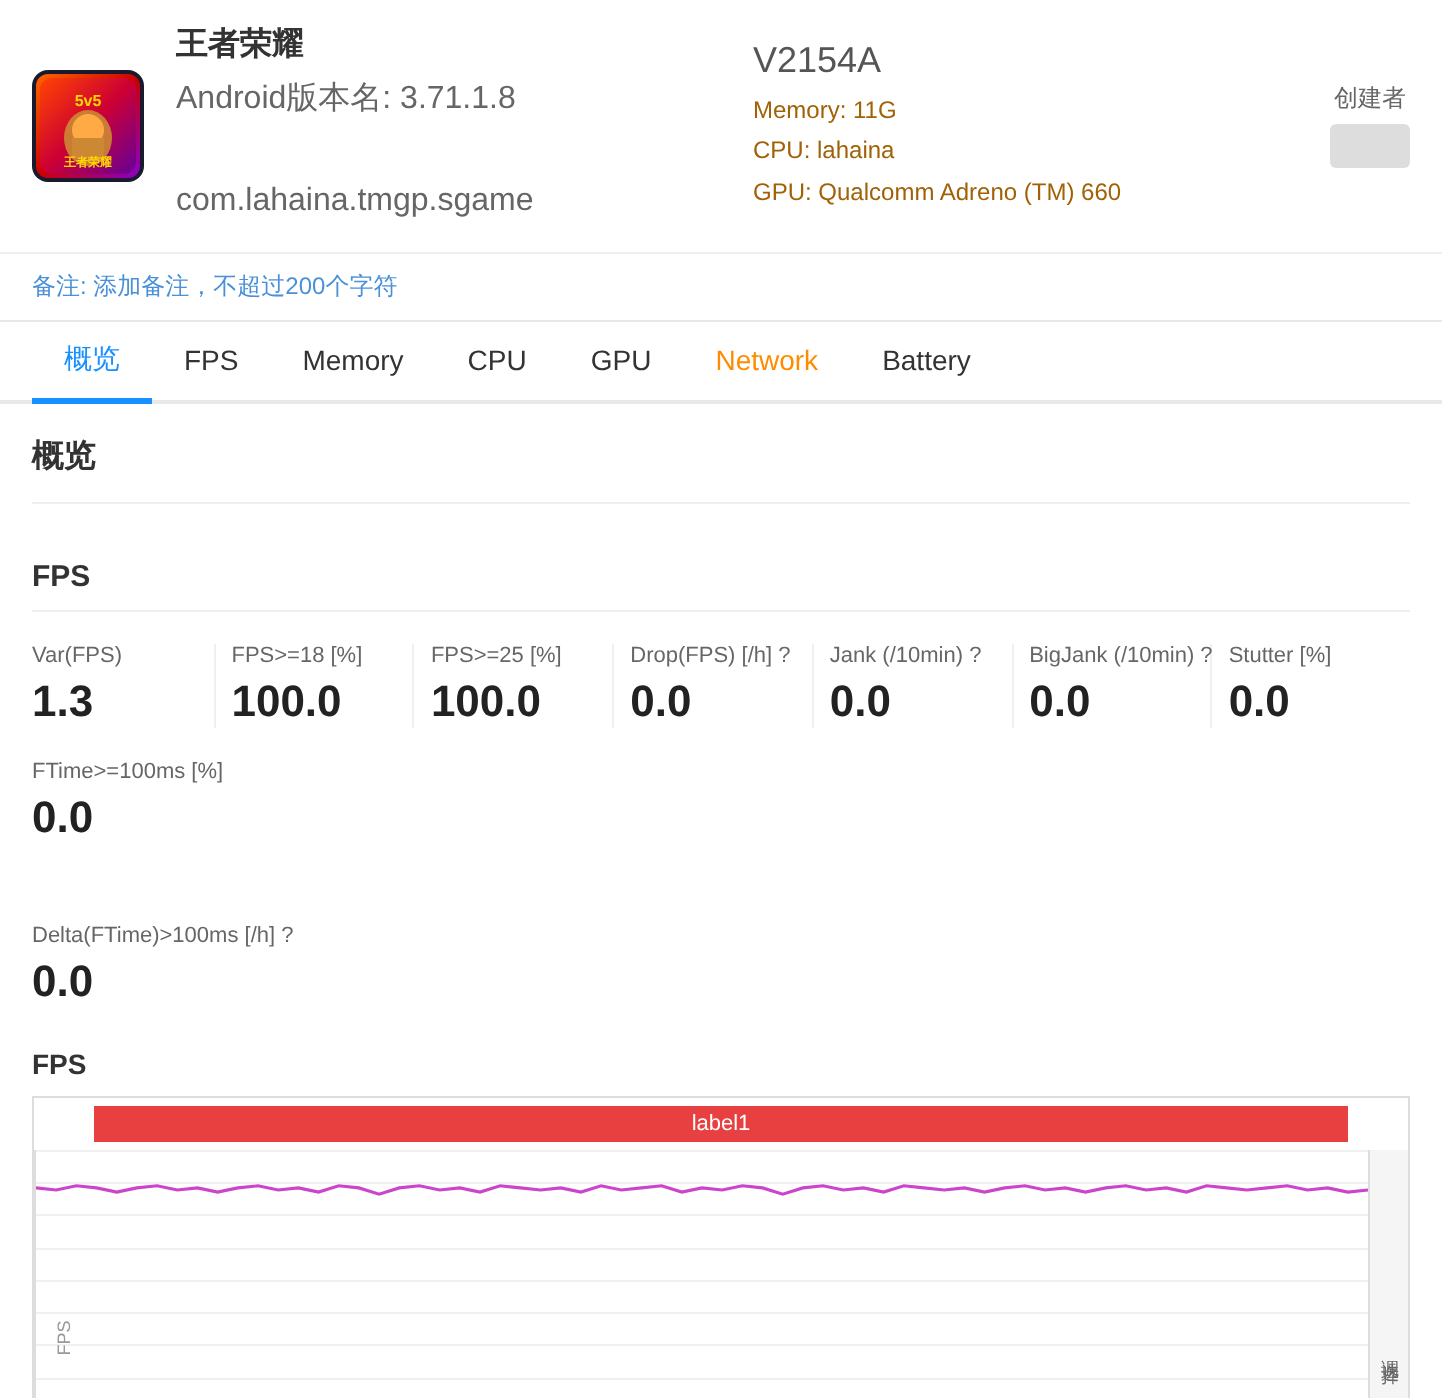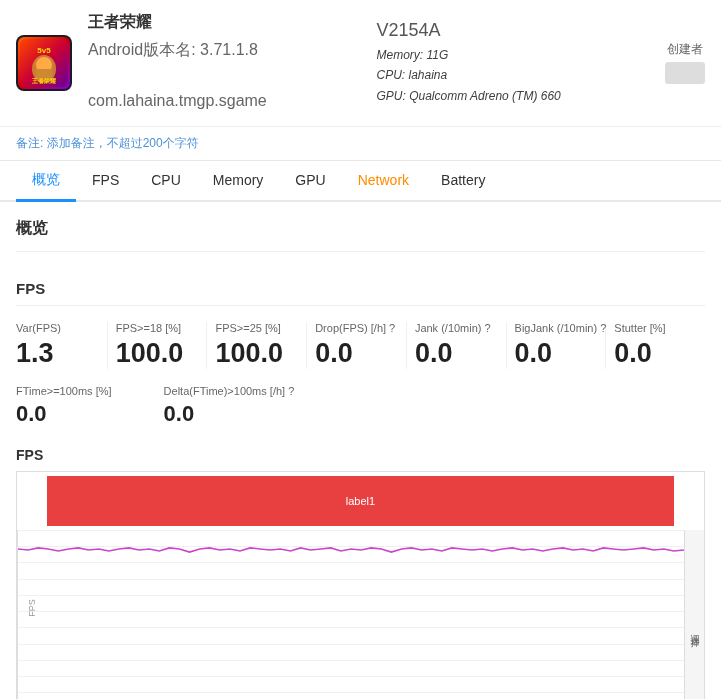--- a/index.html
+++ b/index.html
@@ -6,21 +6,21 @@
     body { font-family: Arial, sans-serif; font-size: 13px; color: #333; background: #fff; width: 721px; }
     
     .header { padding: 12px 16px; display: flex; align-items: center; gap: 16px; border-bottom: 1px solid #eee; }
     .app-icon { width: 56px; height: 56px; background: #1a1a2e; border-radius: 8px; overflow: hidden; display: flex; align-items: center; justify-content: center; flex-shrink: 0; }
     .app-icon-inner { width: 52px; height: 52px; background: linear-gradient(135deg, #ff6600, #cc0000, #8800cc); border-radius: 6px; display: flex; align-items: center; justify-content: center; color: #ffd700; font-size: 9px; font-weight: bold; }
     .app-info { flex: 1; }
     .app-name { font-size: 16px; font-weight: bold; color: #333; margin-bottom: 4px; }
     .app-version { color: #666; font-size: 16px; line-height: 1.6; }
     .device-info { text-align: left; flex: 1; }
     .device-id { font-size: 18px; color: #555; font-weight: 500; margin-bottom: 4px; }
-    .device-detail { font-size: 12px; color: #404040; line-height: 1.7; font-style: italic; }
+    .device-detail { font-size: 12px; color: #a16207; line-height: 1.7; }
     .creator-section { text-align: center; color: #666; font-size: 12px; }
     .creator-avatar { width: 40px; height: 22px; background: #ddd; border-radius: 3px; margin: 4px auto 0; }
     
     .notes { padding: 8px 16px; font-size: 12px; color: #4a90d9; border-bottom: 1px solid #e8e8e8; }
     
     .tabs { display: flex; align-items: center; padding: 0 16px; border-bottom: 2px solid #e8e8e8; gap: 0; }
     .tab { padding: 10px 16px; font-size: 14px; cursor: pointer; color: #333; border-bottom: 3px solid transparent; margin-bottom: -2px; }
     .tab.active { color: #1890ff; border-bottom-color: #1890ff; font-weight: 500; }
     .tab.orange { color: #ff8c00; }
     
@@ -28,24 +28,24 @@
     .section-title { font-size: 16px; font-weight: bold; color: #333; margin-bottom: 20px; padding-bottom: 12px; border-bottom: 1px solid #eee; }
     
     .fps-section { margin-bottom: 20px; }
     .fps-title { font-size: 15px; font-weight: bold; color: #333; margin-bottom: 16px; padding: 8px 0; border-bottom: 1px solid #eee; }
     
     .metrics-row { display: flex; align-items: flex-end; gap: 0; margin-bottom: 16px; flex-wrap: wrap; }
     .metric-item { flex: 1; min-width: 80px; padding: 0 8px; border-right: 1px solid #f0f0f0; }
     .metric-item:first-child { padding-left: 0; }
     .metric-item:last-child { border-right: none; }
     .metric-label { font-size: 11px; color: #666; margin-bottom: 4px; white-space: nowrap; }
-    .metric-value { font-size: 27px; font-weight: bold; color: #222; }
+    .metric-value { font-size: 22px; font-weight: bold; color: #222; }
     .metric-value.large { font-size: 26px; }
     
-    .metrics-row2 { display: flex; gap: 52px; margin-bottom: 8px; }
+    .metrics-row2 { display: flex; gap: 40px; margin-bottom: 8px; flex-direction: column; }
     .metric-item2 { }
     .metric-value2 { font-size: 22px; font-weight: bold; color: #222; }
     
     .chart-section { margin-top: 16px; }
     .chart-title { font-size: 14px; font-weight: bold; color: #333; margin-bottom: 8px; }
     
     .legend-row { display: flex; align-items: center; justify-content: center; gap: 16px; padding: 6px 0; font-size: 11px; color: #666; }
   </style>
 </head>
 <body>
@@ -90,22 +90,22 @@
   </div>
 </div>
 
 <div class="notes">
   <span>备注: 添加备注，不超过200个字符</span>
 </div>
 
 <div class="tabs">
   <div class="tab active">概览</div>
   <div class="tab">FPS</div>
+  <div class="tab">Memory</div>
   <div class="tab">CPU</div>
-  <div class="tab">Memory</div>
   <div class="tab">GPU</div>
   <div class="tab orange">Network</div>
   <div class="tab">Battery</div>
 </div>
 
 <div class="content">
   <div class="section-title">概览</div>
 
   <div class="fps-section">
     <div class="fps-title">FPS</div>
@@ -151,21 +151,21 @@
         <div class="metric-value2">0.0</div>
       </div>
     </div>
   </div>
 
   <div class="chart-section">
     <div class="chart-title">FPS</div>
 
     <div style="position:relative; border: 1px solid #ddd; background:#fff;">
 
-      <div style="background:#e84040; color:white; font-size:11px; padding:19px; text-align:center; margin:4px 30px 0 30px;">
+      <div style="background:#e84040; color:white; font-size:11px; padding:3px; text-align:center; margin:4px 30px 0 30px;">
         <span>label1</span>
       </div>
 
       <div style="display:flex; height:200px; margin-top:4px;">
 
 
         <div style="flex:1; position:relative; border-left:1px solid #ddd; border-bottom:1px solid #ddd;">
 
           <div style="position:absolute;top:0;left:0;right:0;bottom:20px;">
             <div style="position:absolute;top:0%;left:0;right:0;border-top:1px solid #f0f0f0;"></div>

